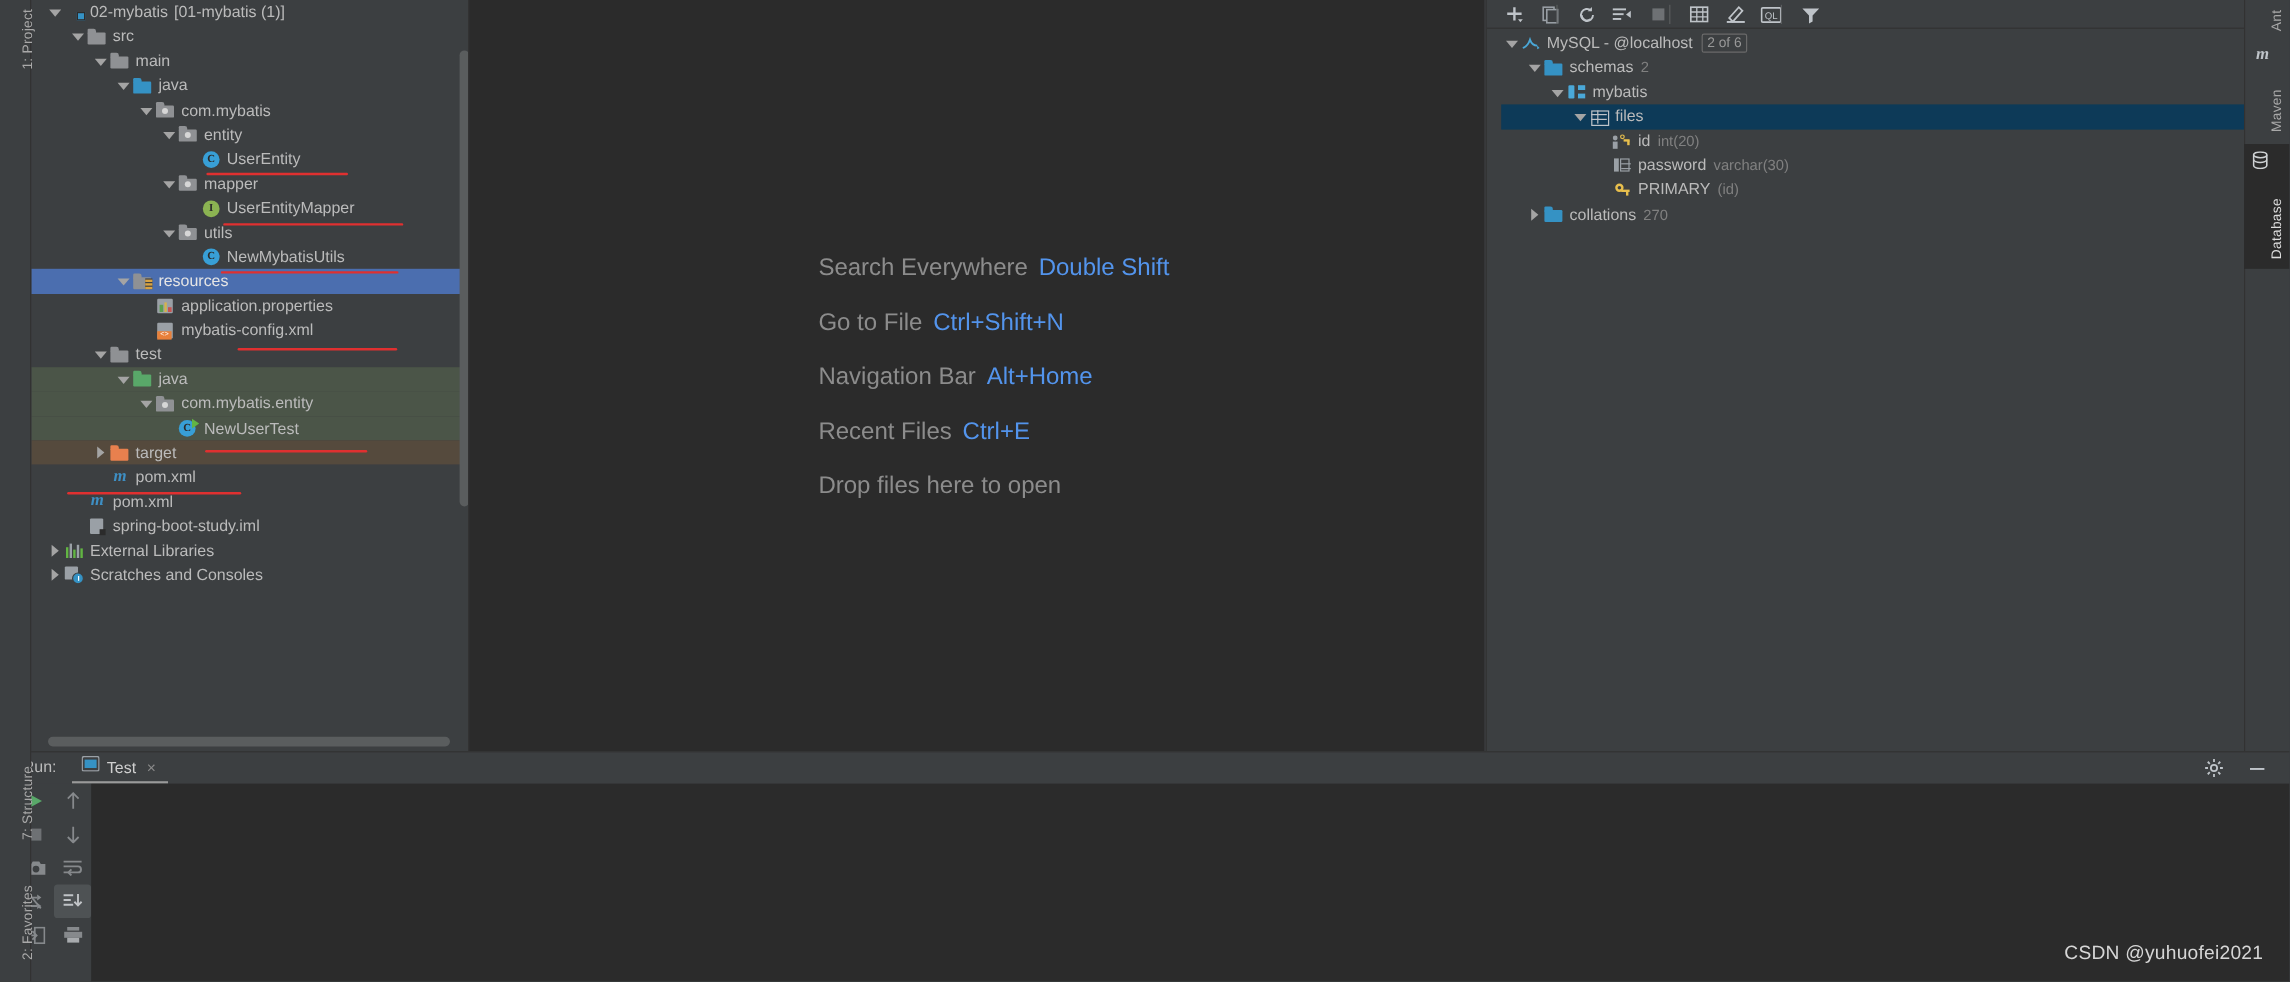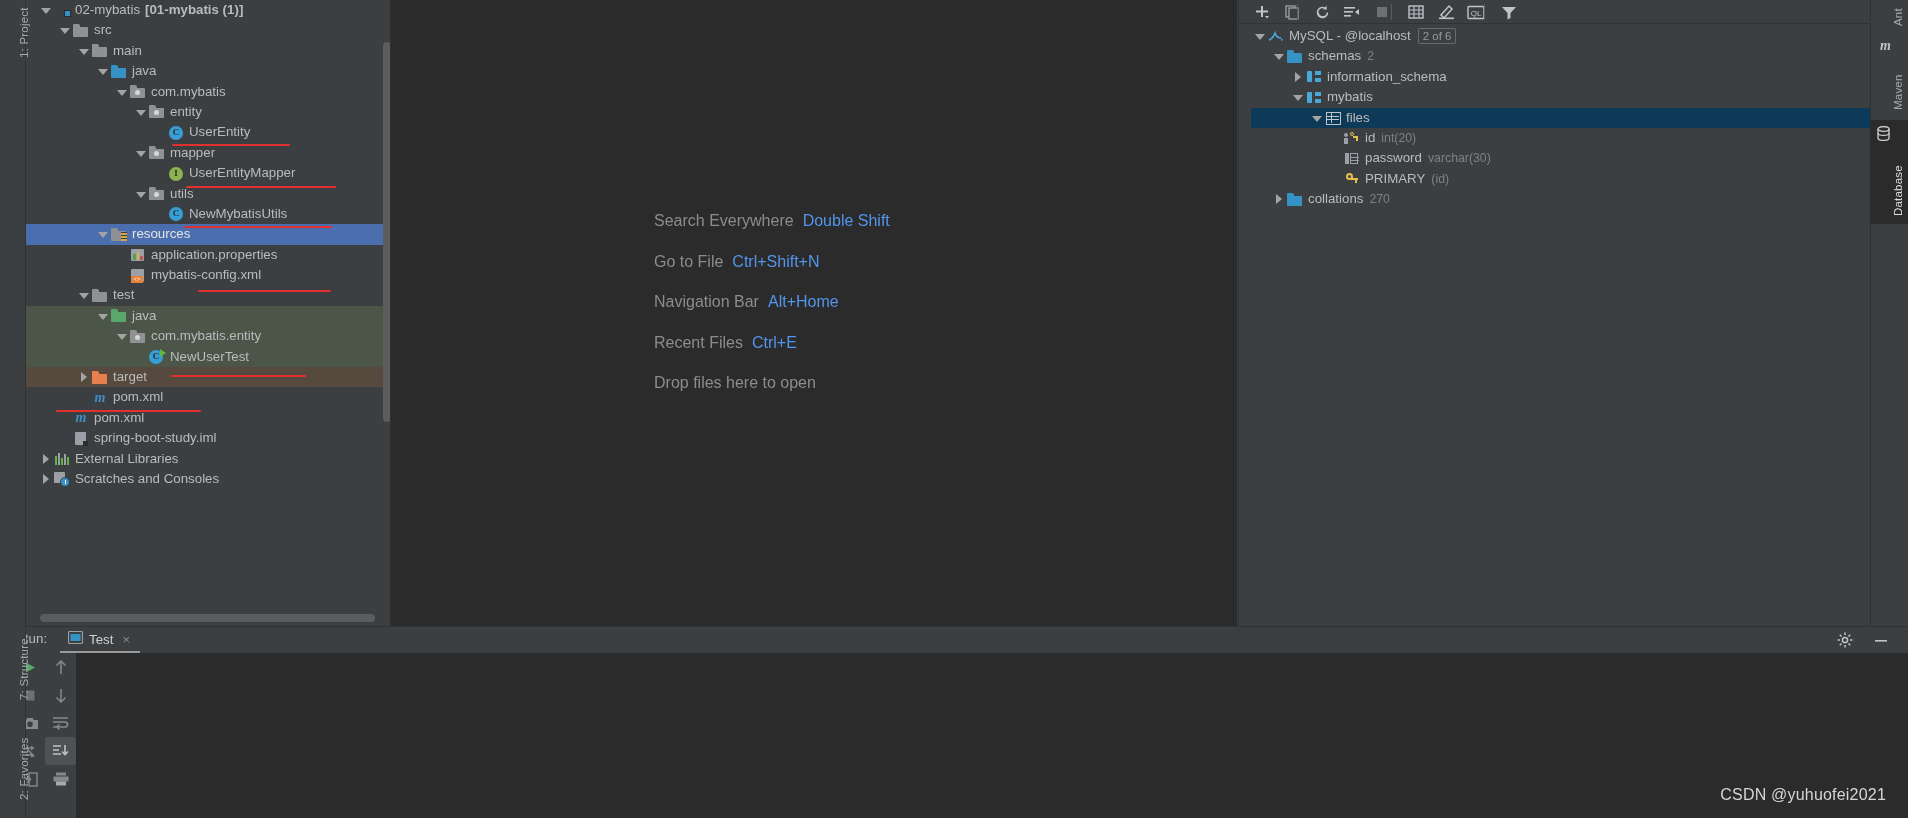--- a/index.html
+++ b/index.html
@@ -191,21 +191,21 @@
   }
   .ico.scratch .clk {
     position:absolute; right:0px; bottom:0px; width:10px; height:10px;
     border-radius:50%; background:#3592c4; border:1px solid #3c3f41;
   }
   .ico.scratch .clk::after{
     content:""; position:absolute; left:4px; top:1.5px; width:1.3px; height:4px;
     background:#fff;
   }
 
-  .bold { font-weight: bold; }
+  .bold { font-weight: normal; }
 
   
   .redline { position: absolute; height: 2px; background: #e03030; border-radius: 2px; z-index: 6; }
 
   
   .v-scroll {
     position:absolute; right:0px; top:42px; width:8px; height:380px;
     background:#5a5d5e; border-radius:4px;
   }
   .h-scroll {
@@ -217,21 +217,21 @@
   }
 
   
   .editor {
     position:absolute; left:391px; top:0; width:846px; height:626px;
     background:#2b2b2b;
   }
   .shortcuts {
     position:absolute; left:263px; top:212px; width:560px;
   }
-  .sc-row { font-size: 16px; color:#8c8c8c; margin-bottom:22.5px; white-space:nowrap; }
+  .sc-row { font-size: 20px; color:#8c8c8c; margin-bottom:22.5px; white-space:nowrap;margin-left:28px; }
   .sc-key { color:#5394ec; margin-left:9px; }
 
   
   .db-panel {
     position:absolute; left:1238px; top:0; width:632px; height:626px;
     background:#3c3f41; border-left:1px solid #323232;
   }
   .db-toolbar {
     position:absolute; left:0; top:0; width:632px; height:24px;
     background:#3c3f41; border-bottom:1px solid #323232;
@@ -462,21 +462,20 @@
           <path d="M1 2h14l-5.5 6v5l-3 1.5V8z" fill="#bfc4c9"></path>
         </svg>
       </div>
     </div>
     <div class="db-tree" id="db-tree">
         <div class="db-row"><span style="display: inline-block; width: 3px;"></span><span class="arrow down"></span><span class="ico mysql"><svg width="16" height="14" viewBox="0 0 16 14">
               <path d="M1 11c3-1 5-4 6-7 1 3 3 5 6 5" fill="none" stroke="#4aa8d8" stroke-width="1.5"></path>
               <path d="M13 9l2 2-2 1z" fill="#4aa8d8"></path>
             </svg></span><span>MySQL - @localhost</span><span class="db-count-box">2 of 6</span></div>
         <div class="db-row"><span style="display: inline-block; width: 22px;"></span><span class="arrow down"></span><span class="ico dbfolder"></span><span>schemas</span><span class="db-sub">2</span></div>
-        <div class="db-row"><span style="display: inline-block; width: 41px;"></span><span class="arrow right"></span><span class="ico schema"><span class="s1"></span><span class="s2"></span></span><span>information_schema</span></div>
         <div class="db-row"><span style="display: inline-block; width: 41px;"></span><span class="arrow down"></span><span class="ico schema"><span class="s1"></span><span class="s2"></span></span><span>mybatis</span></div>
         <div class="db-row sel"><span style="display: inline-block; width: 60px;"></span><span class="arrow down"></span><span class="ico table"><span class="l1"></span><span class="l2"></span><span class="l3"></span></span><span>files</span></div>
         <div class="db-row"><span style="display: inline-block; width: 79px;"></span><span class="arrow none"></span><span class="ico pkcol"><span class="dot1"></span><span class="bar"></span><span style="position:absolute;left:6px;top:2px;width:4px;height:4px;border:1.6px solid #e8bf4d;border-radius:50%;"></span><span style="position:absolute;left:9px;top:6px;width:5px;height:1.8px;background:#e8bf4d;"></span><span style="position:absolute;left:12px;top:7px;width:1.8px;height:4px;background:#e8bf4d;"></span></span><span>id</span><span class="db-sub">int(20)</span></div>
         <div class="db-row"><span style="display: inline-block; width: 79px;"></span><span class="arrow none"></span><span class="ico col"><span class="g"></span></span><span>password</span><span class="db-sub">varchar(30)</span></div>
         <div class="db-row"><span style="display: inline-block; width: 79px;"></span><span class="arrow none"></span><span class="ico key"><span class="kc"></span><span class="ks"></span><span class="ks2"></span></span><span>PRIMARY</span><span class="db-sub">(id)</span></div>
         <div class="db-row"><span style="display: inline-block; width: 22px;"></span><span class="arrow right"></span><span class="ico dbfolder"></span><span>collations</span><span class="db-sub">270</span></div>
       </div>
   </div>
 
   <div class="right-strip">

